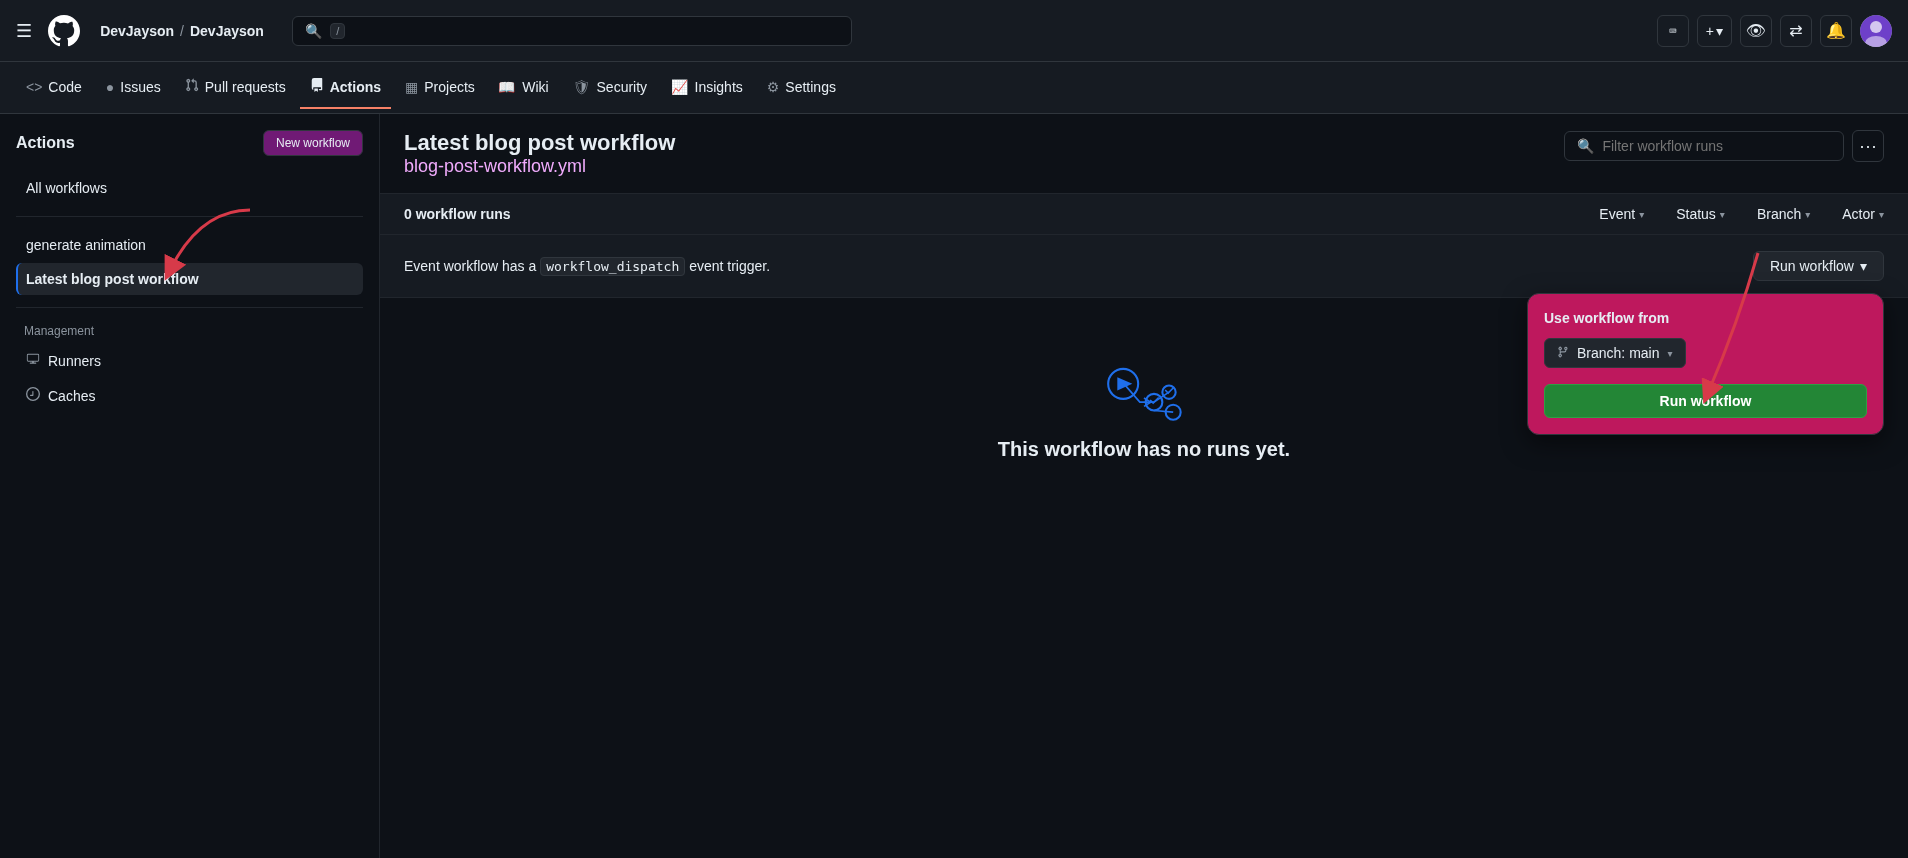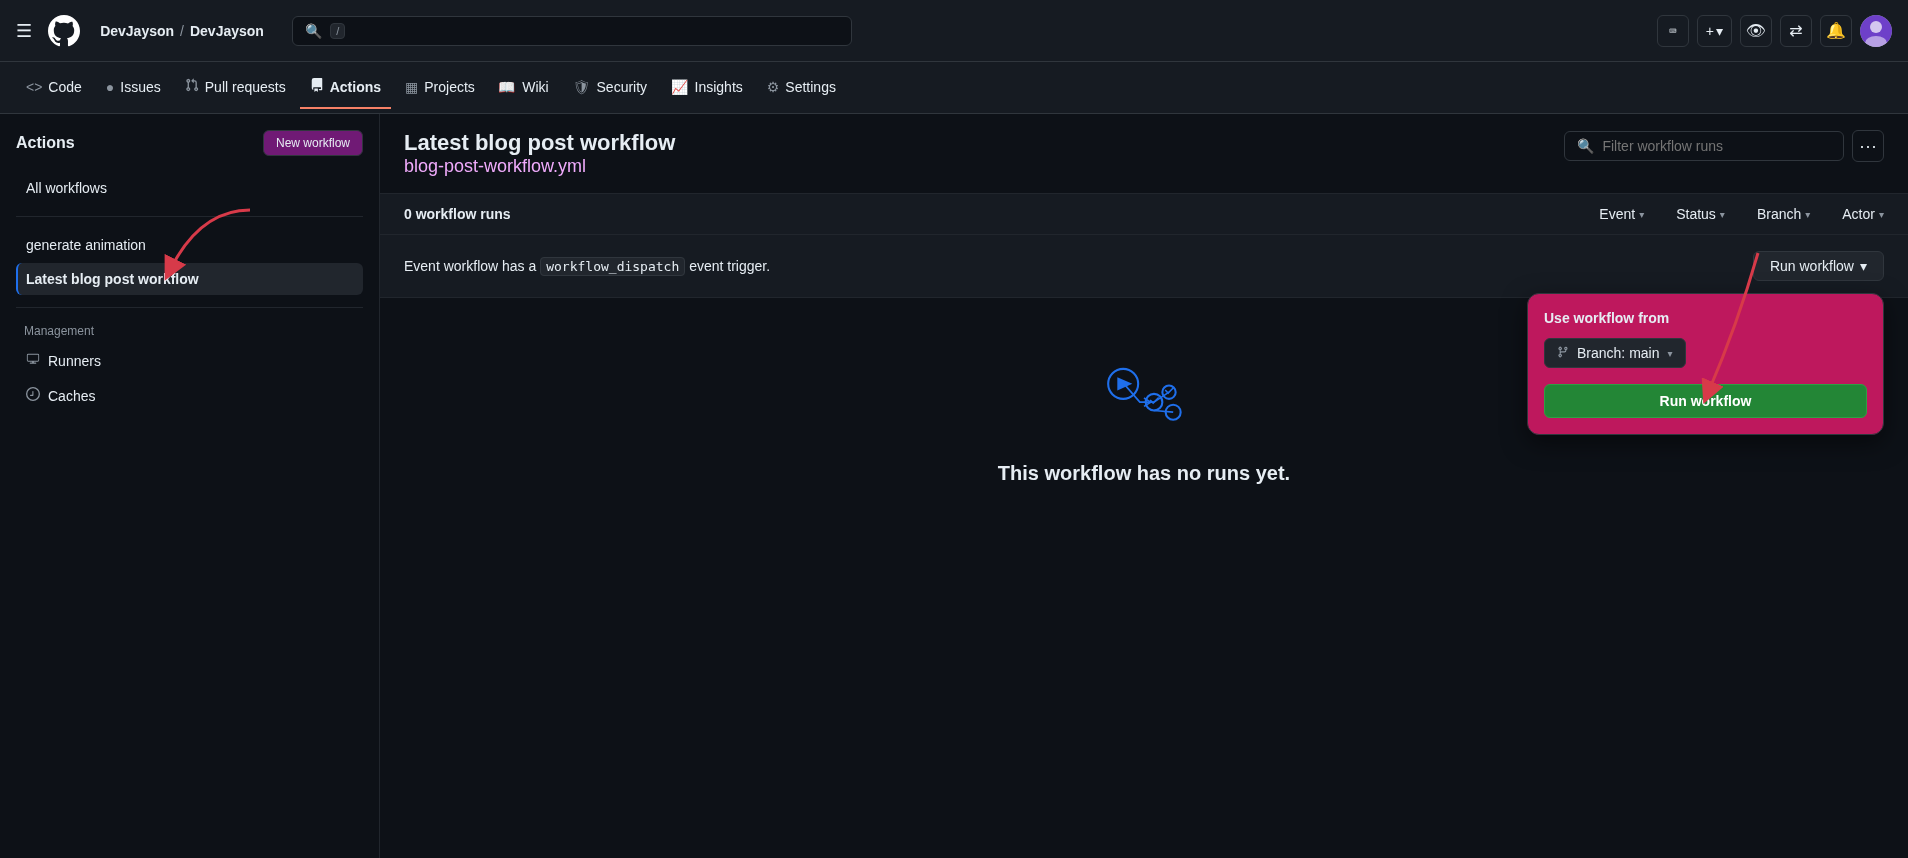--- a/index.html
+++ b/index.html
@@ -374,21 +374,20 @@
       width: 100%;
     }
 
     
     .empty-state {
       display: flex;
       flex-direction: column;
       align-items: center;
       justify-content: center;
       padding: 60px 24px;
-      gap: 24px;
     }
     .empty-state-icon {
       width: 100px;
       height: 80px;
     }
     .empty-state-text {
       font-size: 20px;
       font-weight: 600;
       color: #e6edf3;
     }

